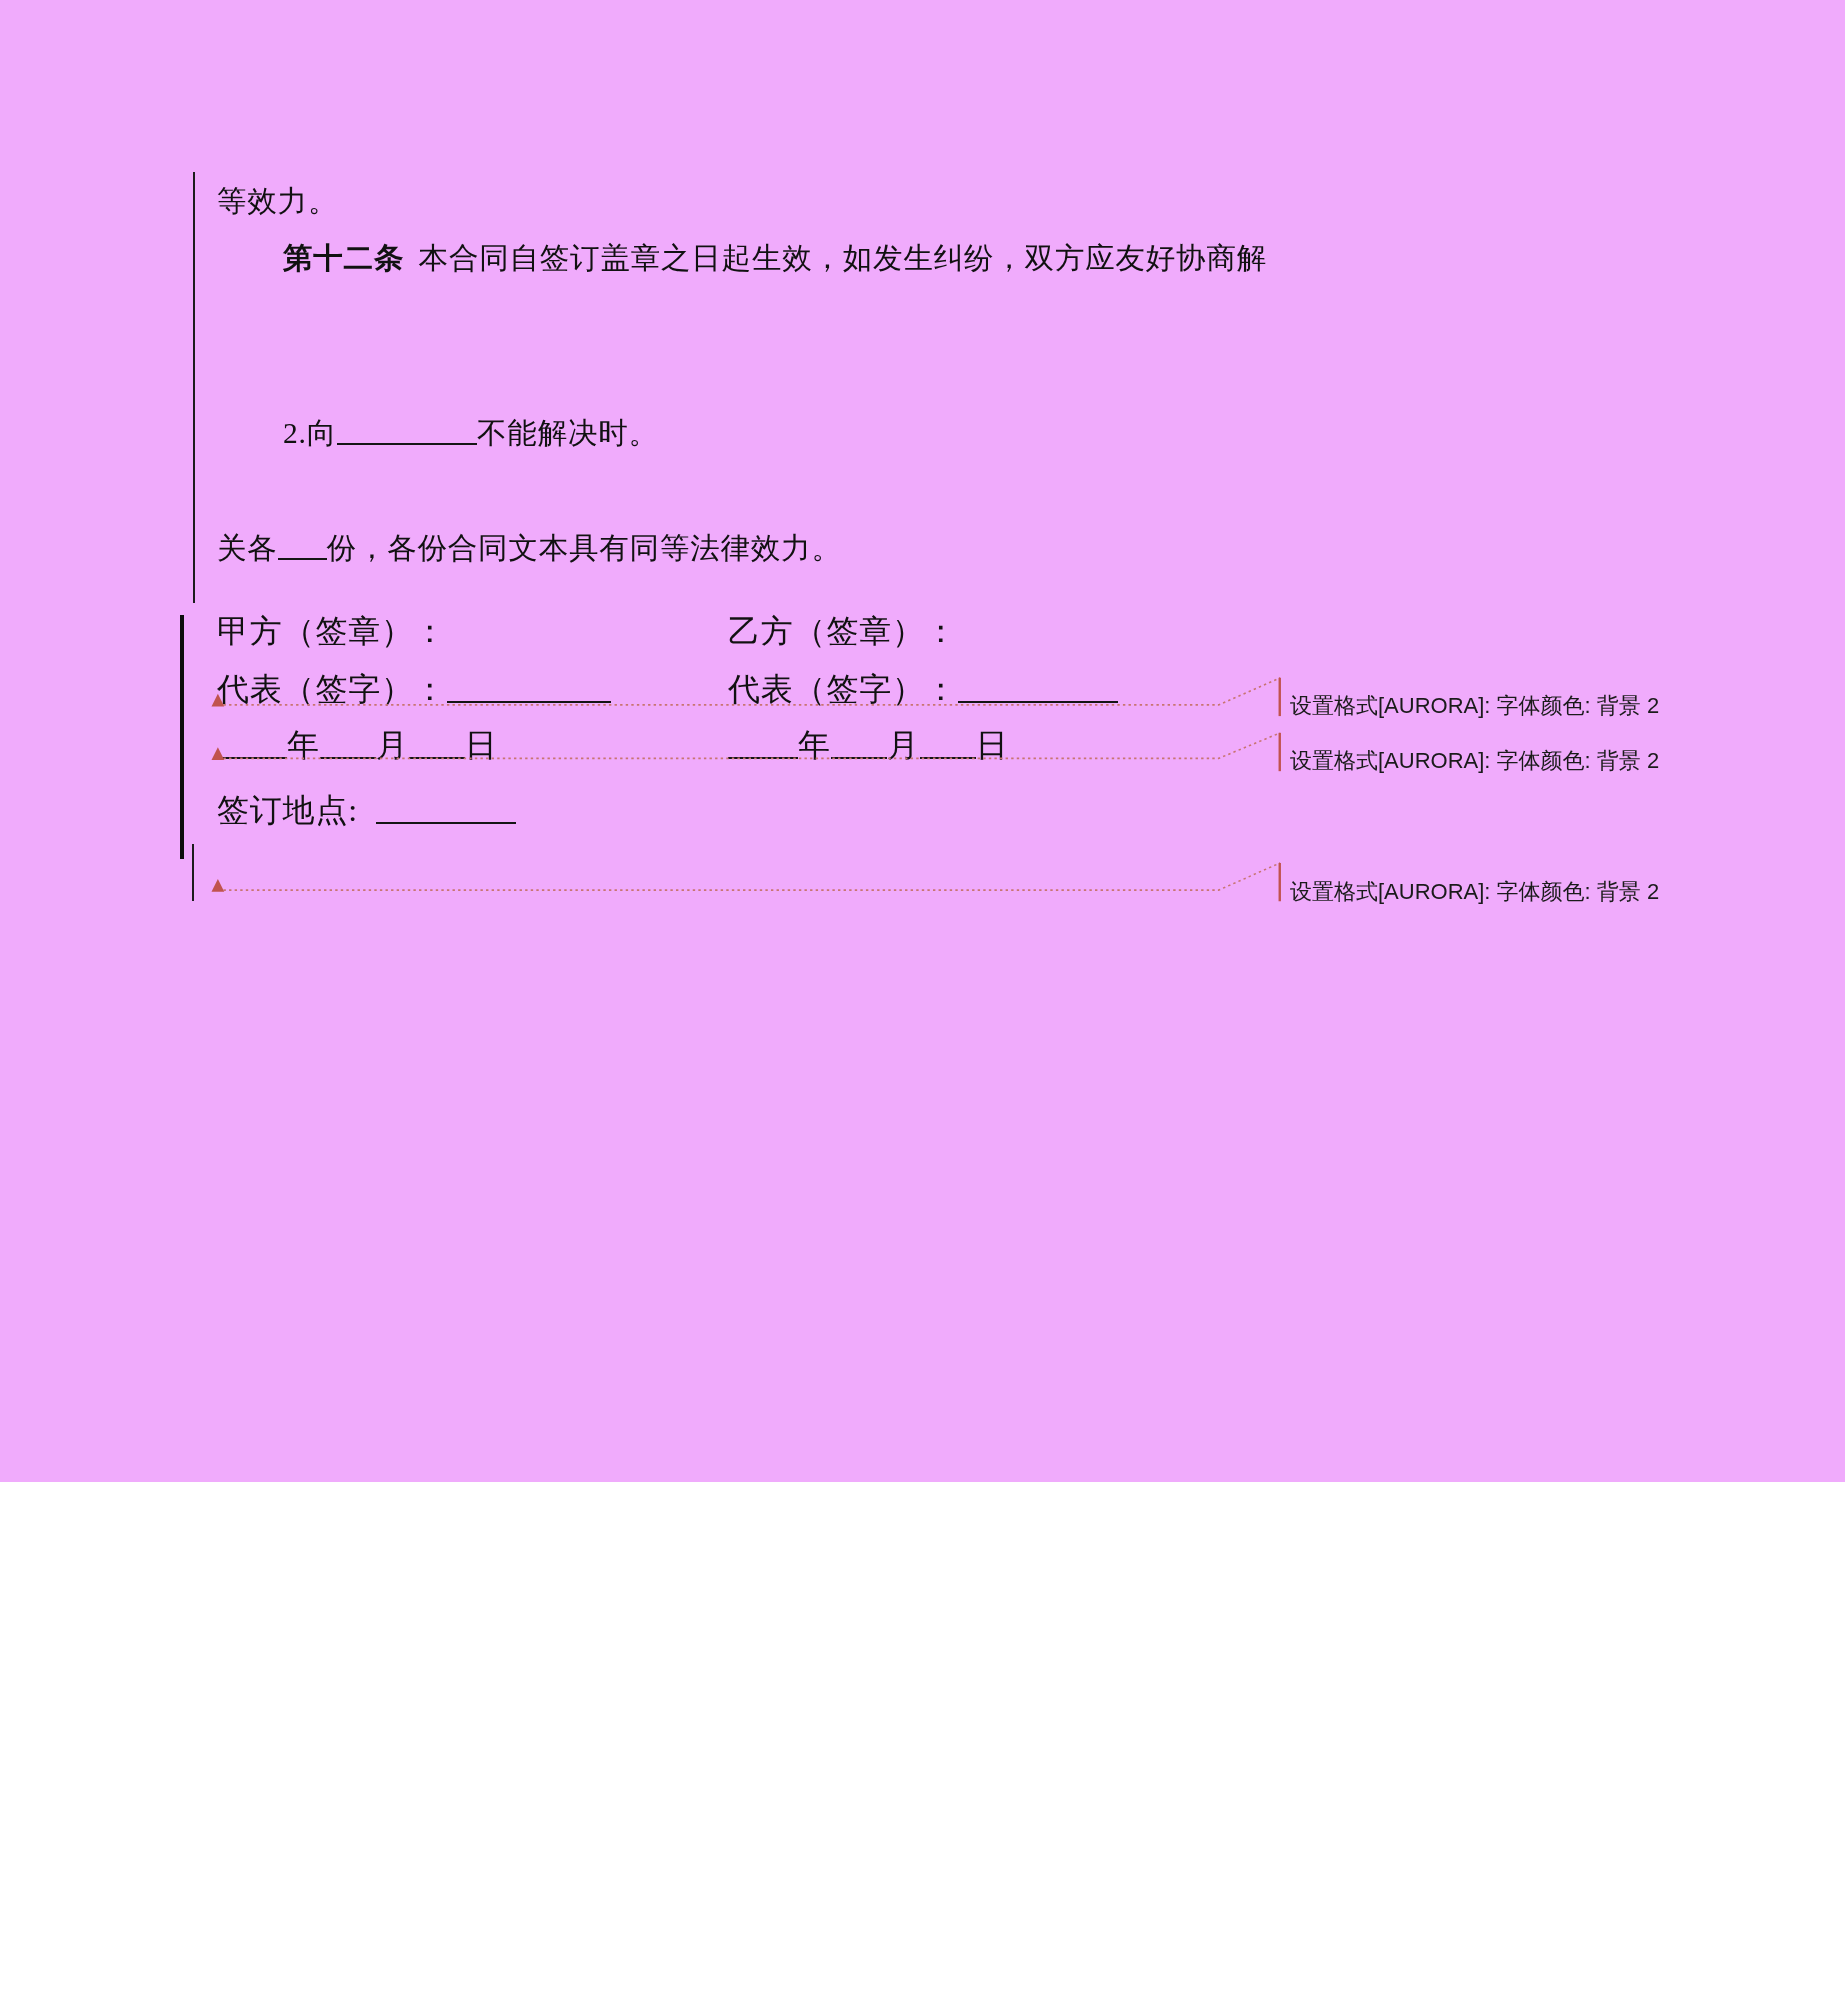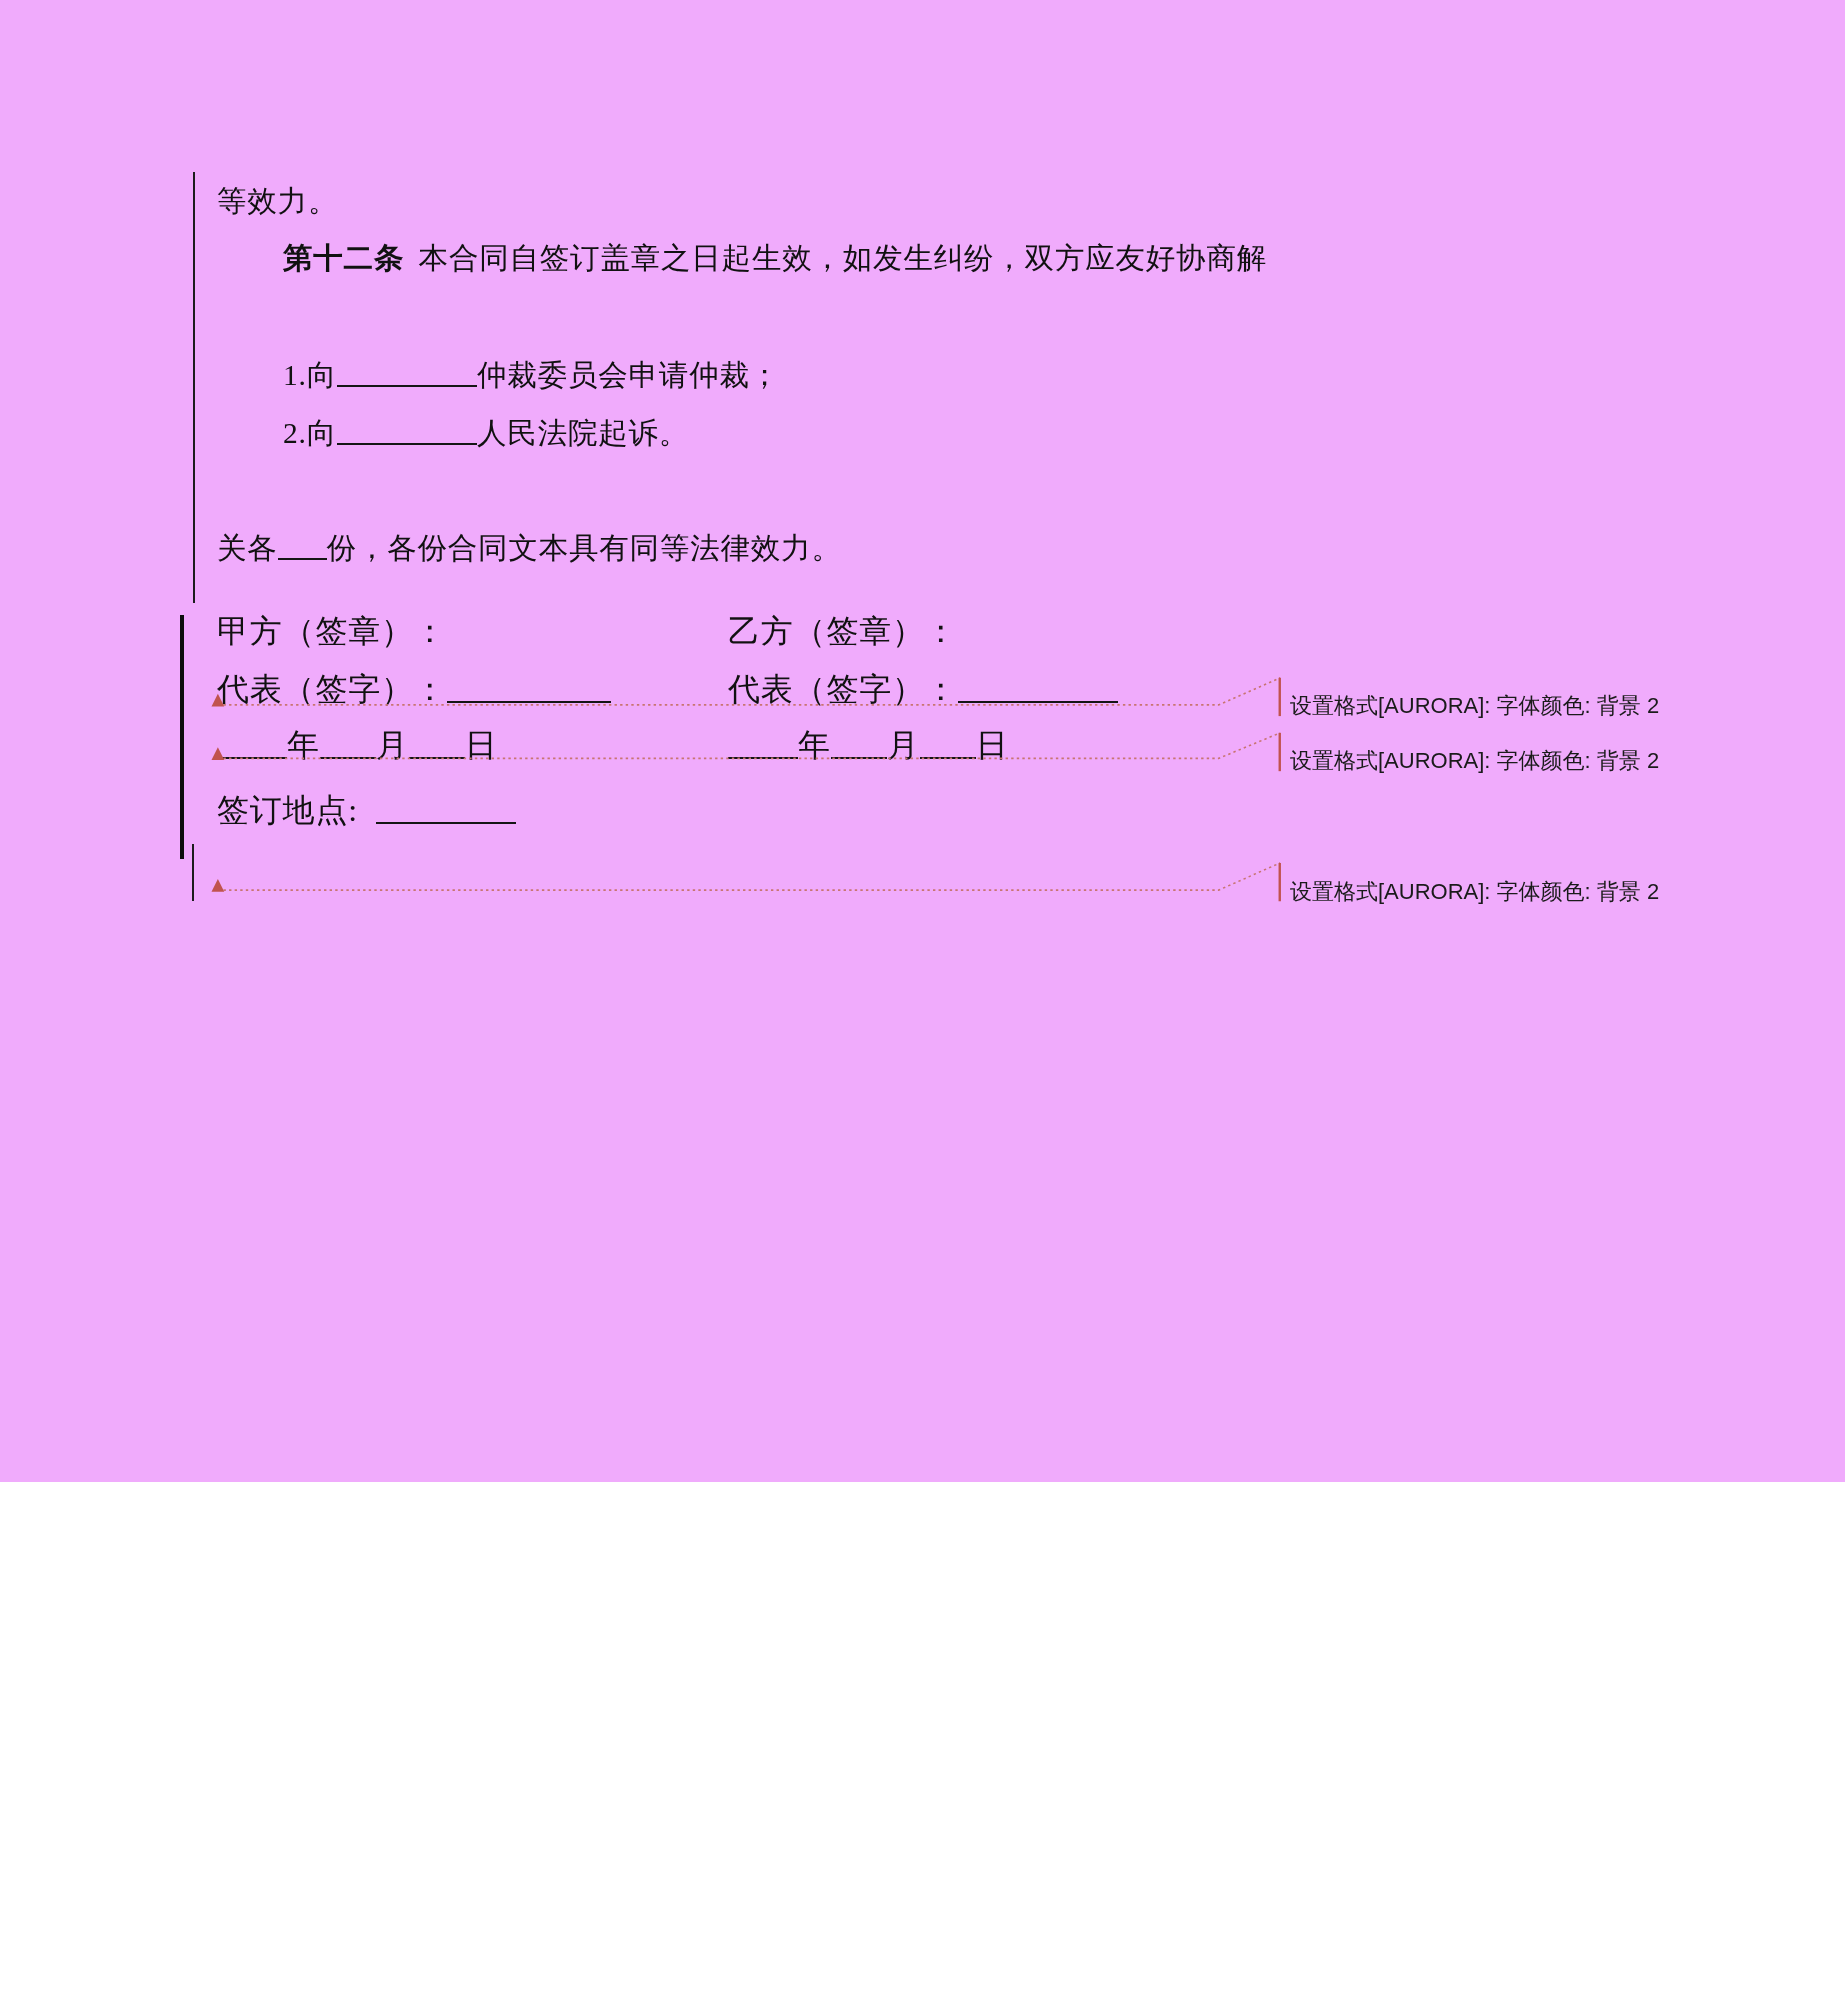--- a/index.html
+++ b/index.html
@@ -74,26 +74,23 @@
 
   <div class="bline" style="top:183px;left:217px">
     <span>等效力。</span>
   </div>
 
   <div class="bline" style="top:240px;left:283px">
     <b>第十二条</b><span>本合同自签订盖章之日起生效，如发生纠纷，双方应友好协商解</span>
   </div>
 
 
-  <div class="bline" style="top:355px;left:283px">
-    <span>1.向</span><span class="blank w176"></span><span>仲裁委员会申请仲裁；</span>
-  </div>
 
   <div class="bline" style="top:413px;left:283px">
-    <span>2.向</span><span class="blank w176"></span><span>人民法院起诉。</span>
+    <span>2.向</span><span class="blank w176"></span><span>不能解决时。</span>
   </div>
 
 
   <div class="bline" style="top:528px;left:217px">
     <span>关各</span><span class="blank w62"></span><span>份，各份合同文本具有同等法律效力。</span>
   </div>
 
   <div class="sigrow" style="top:614px;left:217px;width:1037px">
     <span class="sigcell col1">甲方（签章）：</span>
     <span class="sigcell col2">乙方（签章）：</span>

